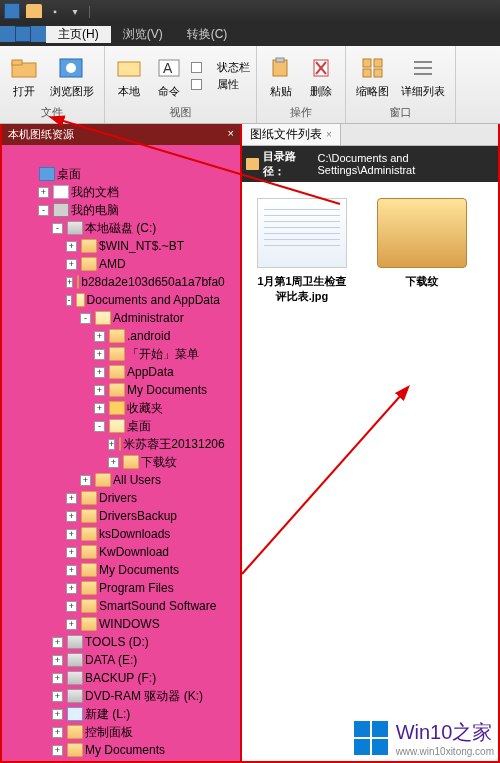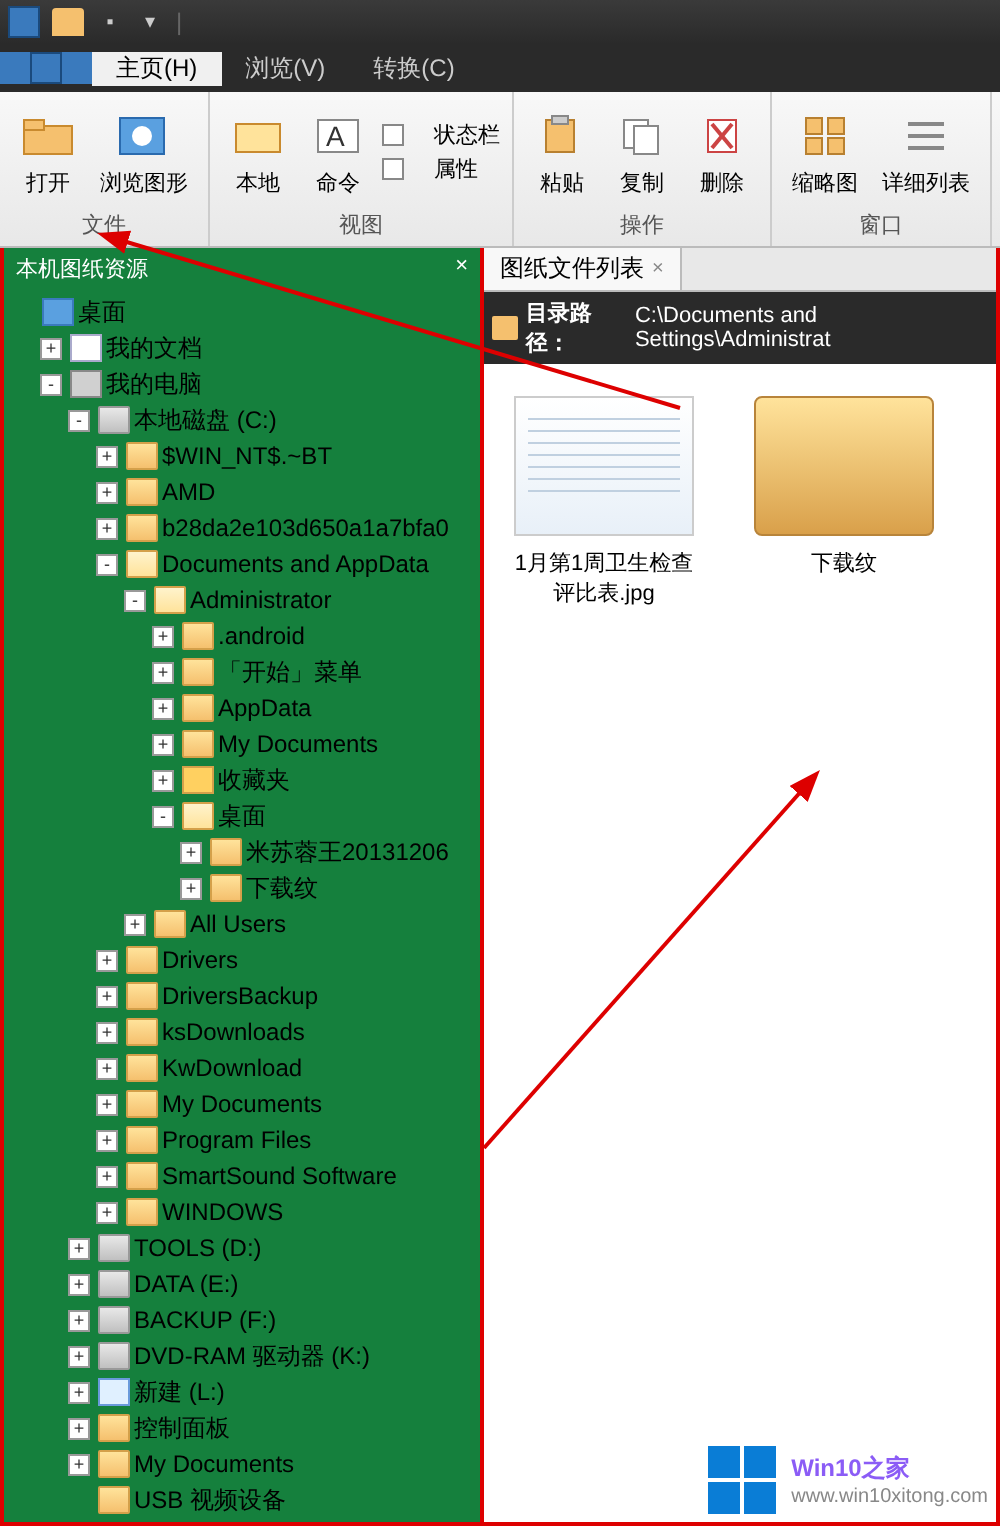--- a/index.html
+++ b/index.html
@@ -26,22 +26,22 @@
 .rbtn { display: flex; flex-direction: column; align-items: center; gap: 2px; padding: 2px 4px; cursor: pointer; }
 .rbtn .ico { width: 28px; height: 28px; display: flex; align-items: center; justify-content: center; }
 .rbtn .txt { font-size: 11px; }
 .small-items { display: flex; flex-direction: column; gap: 2px; font-size: 11px; }
 .small-item { display: flex; align-items: center; gap: 15px; }
 .chk { width: 11px; height: 11px; border: 1px solid #888; background: #fff; }
 
 
 .main { display: flex; height: calc(763px - 22px - 24px - 78px); border: 2px solid #d00; border-top: none; position: relative; }
 .left-panel { width: 240px; border-right: 2px solid #d00; display: flex; flex-direction: column; }
-.left-header { background: #15803d; color: #fff; padding: 3px 6px; font-size: 11px; display: flex; justify-content: space-between; }
-.tree { flex: 1; overflow: auto; padding: 2px; background: #15803d; text-align: center; }
+.left-header { background: #7f1d1d; color: #fff; padding: 3px 6px; font-size: 11px; display: flex; justify-content: space-between; }
+.tree { flex: 1; overflow: auto; padding: 20px; background: #ec4899; text-align: center; }
 .tree ul { list-style: none; padding-left: 14px; }
 .tree > ul { padding-left: 2px; }
 .tree li { white-space: nowrap; line-height: 18px; position: relative; }
 .tree .row { display: flex; align-items: center; gap: 2px; cursor: pointer; }
 .exp { width: 11px; height: 11px; border: 1px solid #999; display: inline-flex; align-items: center; justify-content: center; font-size: 9px; line-height: 9px; background: #fff; color: #333; margin-right: 2px; }
 .exp.none { border: none; background: transparent; }
 .ico-sm { width: 16px; height: 14px; display: inline-block; }
 .ico-folder { background: linear-gradient(#ffe39b,#f5c06e); border-radius: 1px; border: 1px solid #d4a04a; }
 .ico-folder-open { background: linear-gradient(#fff3cc,#ffe39b); border-radius: 1px; border: 1px solid #d4a04a; }
 .ico-drive { background: linear-gradient(#e8e8e8,#c0c0c0); border: 1px solid #999; border-radius: 1px; }
@@ -56,32 +56,32 @@
 .right-tab .tabitem { padding: 2px 8px; background: #f8f8f8; border-right: 1px solid #bbb; display: flex; align-items: center; gap: 4px; text-align: right; }
 .right-tab .close { font-size: 10px; color: #888; cursor: pointer; }
 .path-bar { background: #2a2a2a; color: #fff; padding: 3px 4px; font-size: 11px; display: flex; align-items: center; gap: 4px; }
 .path-ico { width: 14px; height: 12px; background: #f5c06e; display: inline-block; border-radius: 1px; }
 .thumbs { flex: 1; padding: 16px 10px; display: flex; gap: 20px; align-items: flex-start; }
 .thumb { width: 100px; text-align: center; cursor: pointer; }
 .thumb .img { width: 90px; height: 70px; border: 1px solid #ccc; margin: 0 auto 6px; background: #f5f5f5; }
 .thumb .img.folder-big { background: linear-gradient(#ffe39b,#d9a04a); border-radius: 4px; border: 1px solid #b8843a; position: relative; }
 .thumb .img.doc-thumb { background: linear-gradient(#fff,#e8f0f8); position: relative; }
 .doc-thumb::before { content:""; position:absolute; left:6px; right:6px; top:10px; height:40px; background: repeating-linear-gradient(#c0d0e0 0 1px, transparent 1px 6px); }
-.thumb .name { font-size: 11px; word-break: break-all; }
+.thumb .name { font-size: 11px; word-break: break-all; font-weight: bold; }
 
 
 .arrow { position: absolute; pointer-events: none; }
 .arrow svg { overflow: visible; }
 
 
 .watermark { position: absolute; right: 6px; bottom: 6px; display: flex; align-items: center; gap: 8px; }
 .wm-logo { width: 34px; height: 34px; display: grid; grid-template-columns: 1fr 1fr; grid-template-rows: 1fr 1fr; gap: 2px; }
 .wm-logo span { background: #0a7dd6; }
 .wm-text { text-align: left; }
-.wm-text .big { font-size: 12px; font-weight: bold; color: #8b5cf6; }
+.wm-text .big { font-size: 20px; font-weight: normal; color: #4c1d95; }
 .wm-text .small { font-size: 10px; color: #888; }
 
 
 svg { display: block; }
 </style>
 </head>
 <body>
 
 <div class="titlebar">
   <span class="tb-icon"></span>
@@ -163,29 +163,20 @@
   <div class="rgroup">
     <div class="items">
       <div class="rbtn">
         <div class="ico">
             <svg width="24" height="22">
               <rect x="4" y="3" width="14" height="16" fill="#f5c06e" stroke="#b88030"></rect>
               <rect x="7" y="1" width="8" height="4" fill="#ccc" stroke="#888"></rect>
             </svg>
           </div>
         <span class="txt">粘贴</span>
-      </div>
-      <div class="rbtn">
-        <div class="ico">
-            <svg width="24" height="22">
-              <rect x="3" y="3" width="12" height="14" fill="#fff" stroke="#888"></rect>
-              <rect x="8" y="6" width="12" height="14" fill="#fff" stroke="#888"></rect>
-            </svg>
-          </div>
-        <span class="txt">复制</span>
       </div>
       <div class="rbtn">
         <div class="ico">
             <svg width="24" height="22">
               <rect x="5" y="3" width="14" height="16" fill="#fff" stroke="#c44"></rect>
               <line x1="7" y1="5" x2="17" y2="17" stroke="#c44" stroke-width="2"></line>
               <line x1="17" y1="5" x2="7" y2="17" stroke="#c44" stroke-width="2"></line>
             </svg>
           </div>
         <span class="txt">删除</span>

